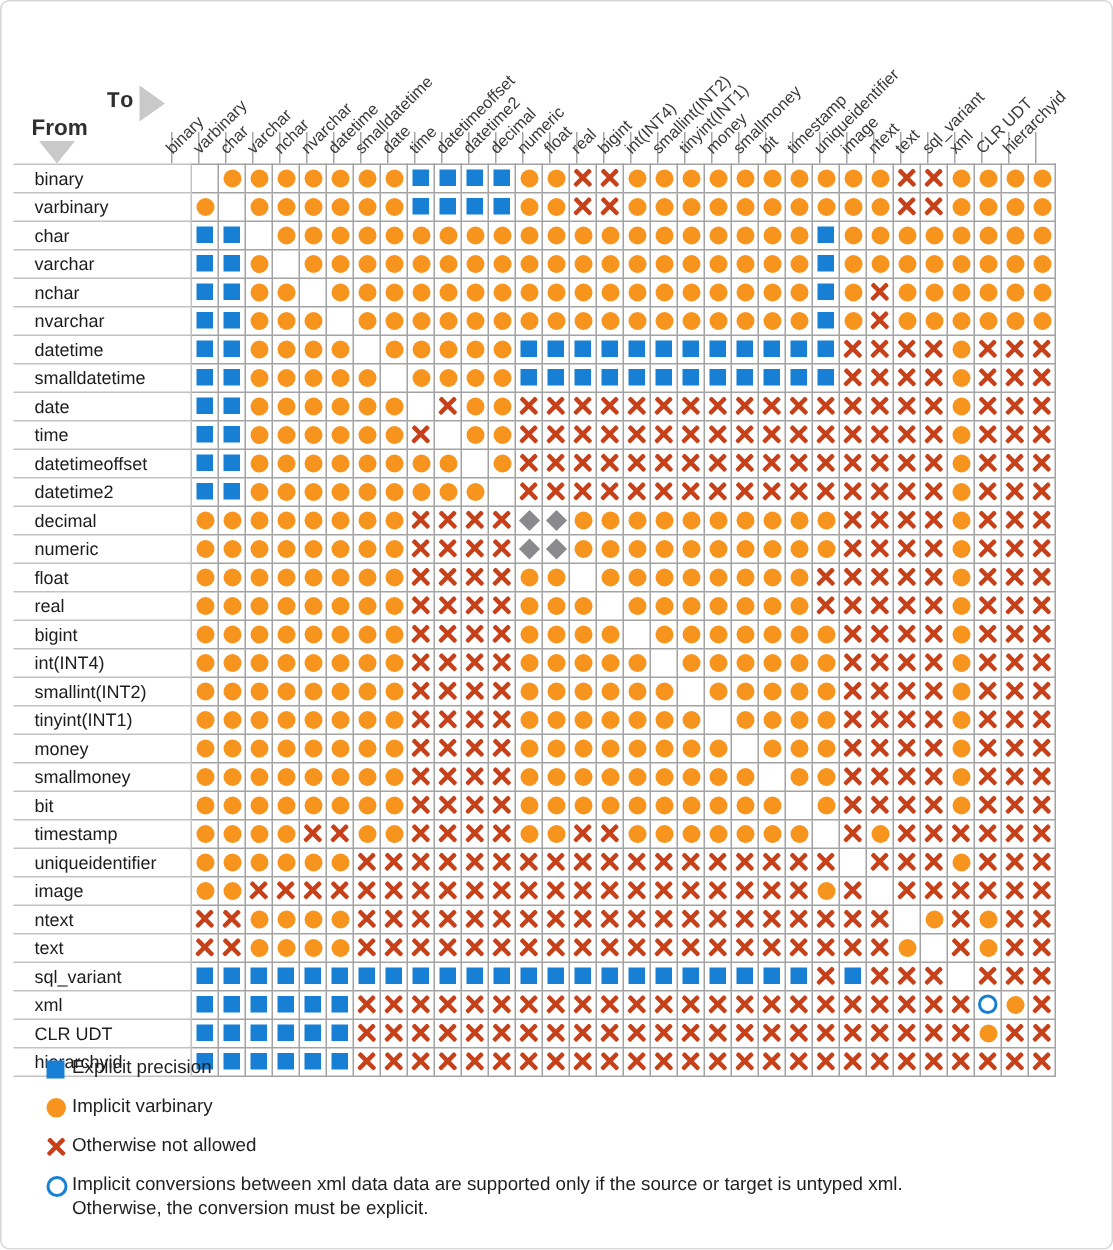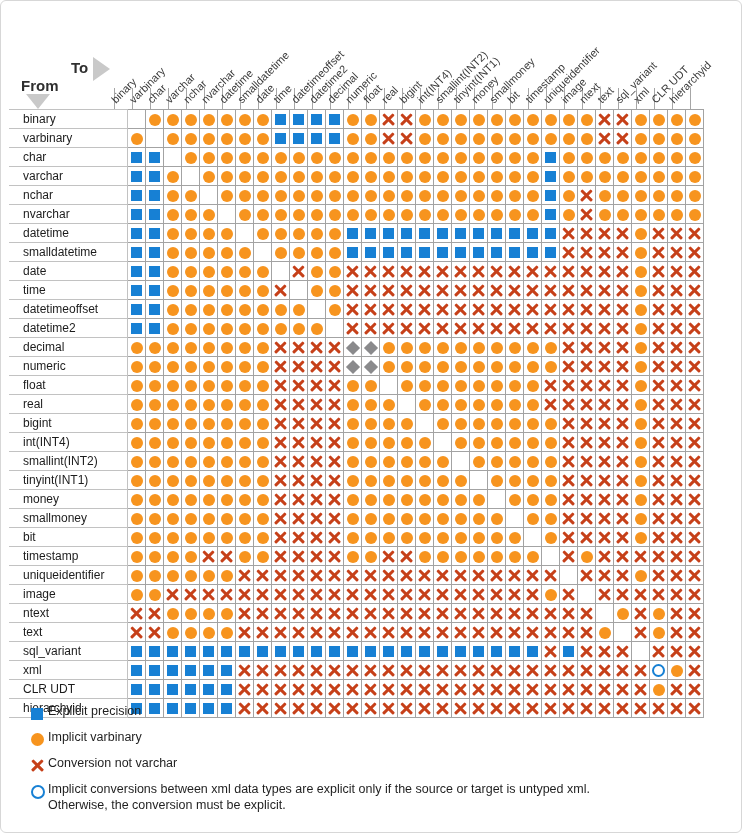--- a/index.html
+++ b/index.html
@@ -4,21 +4,21 @@
 <style>
   html,body { margin:0; padding:0; background:#fff; }
   body { font-family:"Liberation Sans","DejaVu Sans",sans-serif; }
   #page {
     position:relative; width:740px; height:831px;
     border:1px solid #d7d7d7; border-radius:6px; background:#fff;
     overflow:hidden;
   }
   
   .axis-word { position:absolute; font-size:15px; font-weight:600; color:#2f2f2f; }
-  #to-word   { left:70px;  top:58px;  }
+  #to-word   { left:70px;  top:58px;font-family:Liberation Mono, monospace;  }
   #from-word { left:20px;  top:76px;  }
   .tri-right { position:absolute; left:92px; top:56px; width:0; height:0;
                border-top:12px solid transparent; border-bottom:12px solid transparent;
                border-left:17px solid #c9c9c9; }
   .tri-down  { position:absolute; left:25px; top:93px; width:0; height:0;
                border-left:12px solid transparent; border-right:12px solid transparent;
                border-top:15px solid #c9c9c9; }
   
   .col-head { position:absolute; top:92px; line-height:13px; font-size:11px; color:#3a3a3a;
               white-space:nowrap; transform:rotate(-45deg); transform-origin:0 100%; }
@@ -1259,23 +1259,23 @@
     <div class="legend-item">
       <span class="legend-icon"><span class="sym sym-E"></span></span>
       <span class="legend-text">Explicit precision</span>
     </div>
     <div class="legend-item">
       <span class="legend-icon"><span class="sym sym-I"></span></span>
       <span class="legend-text">Implicit varbinary</span>
     </div>
     <div class="legend-item">
       <span class="legend-icon"><span class="sym sym-X"></span></span>
-      <span class="legend-text">Conversion not varchar</span>
+      <span class="legend-text">Otherwise not allowed</span>
     </div>
     <div class="legend-item">
       <span class="legend-icon"><span class="sym sym-O"></span></span>
       <span class="legend-text">
-        <span>Implicit conversions between xml data types are explicit only if the source or target is untyped xml.</span><br>
+        <span>Implicit conversions between xml data data are supported only if the source or target is untyped xml.</span><br>
         <span>Otherwise, the conversion must be explicit.</span>
       </span>
     </div>
   </div>
 </div>
 
 </body></html>

